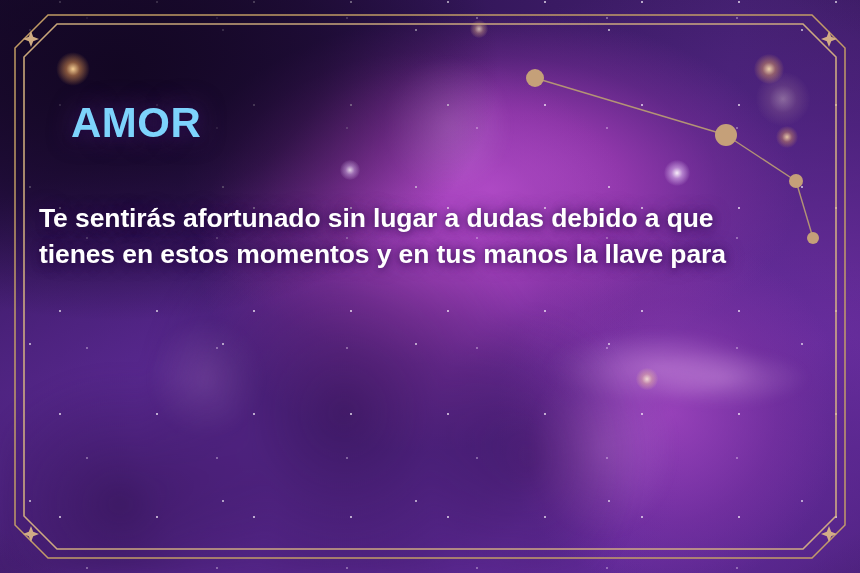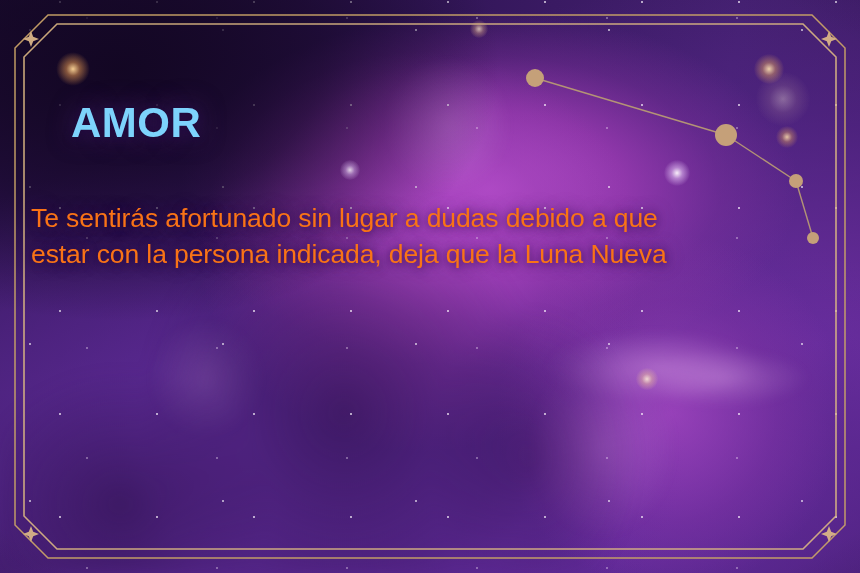--- a/index.html
+++ b/index.html
@@ -100,22 +100,22 @@
 
   
   #title{
     position:absolute;left:50px;top:99px;
     font-size:42px;font-weight:bold;color:#7dd3fc;
     letter-spacing:.5px;
     text-shadow:0 2px 10px rgba(30,6,60,.85), 0 0 26px rgba(120,60,180,.5);
     margin-left:21px;
   }
   #body-text{
-    position:absolute;left:31px;top:200px;width:790px;
-    font-size:26.5px;font-weight:normal;color:#f97316;
+    position:absolute;left:39px;top:200px;width:790px;
+    font-size:26.5px;font-weight:bold;color:#ffffff;
     line-height:36px;letter-spacing:-.1px;
     text-shadow:0 1px 8px rgba(34,8,62,.8), 0 0 20px rgba(60,20,100,.45);
   }
   #body-text .line{display:block;white-space:nowrap;}
 </style>
 </head>
 <body>
 
 <div id="card">
 
@@ -174,16 +174,16 @@
       <path d="M 829,31 L 831.2,36.8 L 837,39 L 831.2,41.2 L 829,47 L 826.8,41.2 L 821,39 L 826.8,36.8 Z"></path>
       <path d="M 829,526 L 831.2,531.8 L 837,534 L 831.2,536.2 L 829,542 L 826.8,536.2 L 821,534 L 826.8,531.8 Z"></path>
       <path d="M 31,526 L 33.2,531.8 L 39,534 L 33.2,536.2 L 31,542 L 28.8,536.2 L 23,534 L 28.8,531.8 Z"></path>
     </g>
   </svg>
 
   <div id="title">AMOR</div>
 
   <div id="body-text">
     <span class="line">Te sentirás afortunado sin lugar a dudas debido a que</span>
-    <span class="line">estar con la persona indicada, deja que la Luna Nueva</span>
+    <span class="line">tienes en estos momentos y en tus manos la llave para</span>
   </div>
 
 </div>
 
 </body></html>

